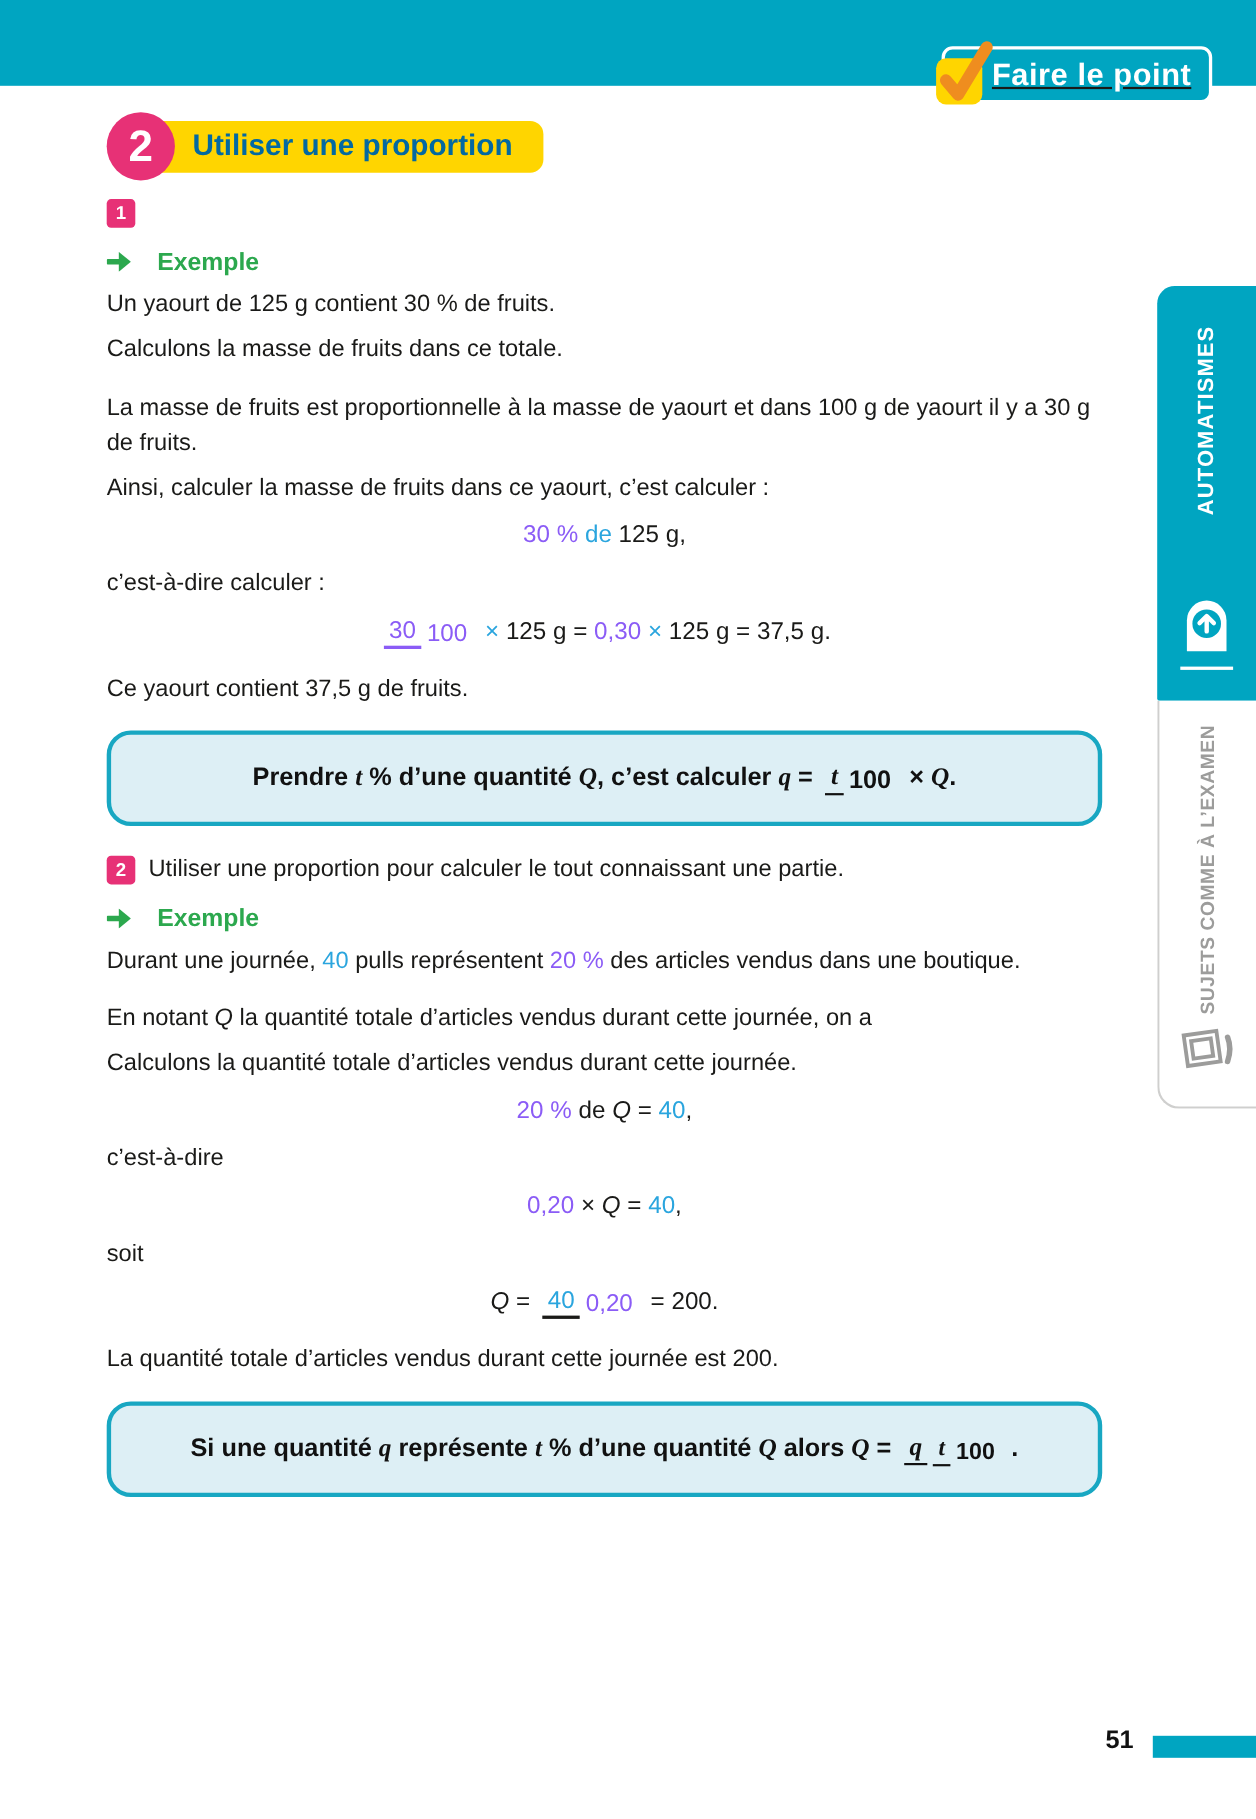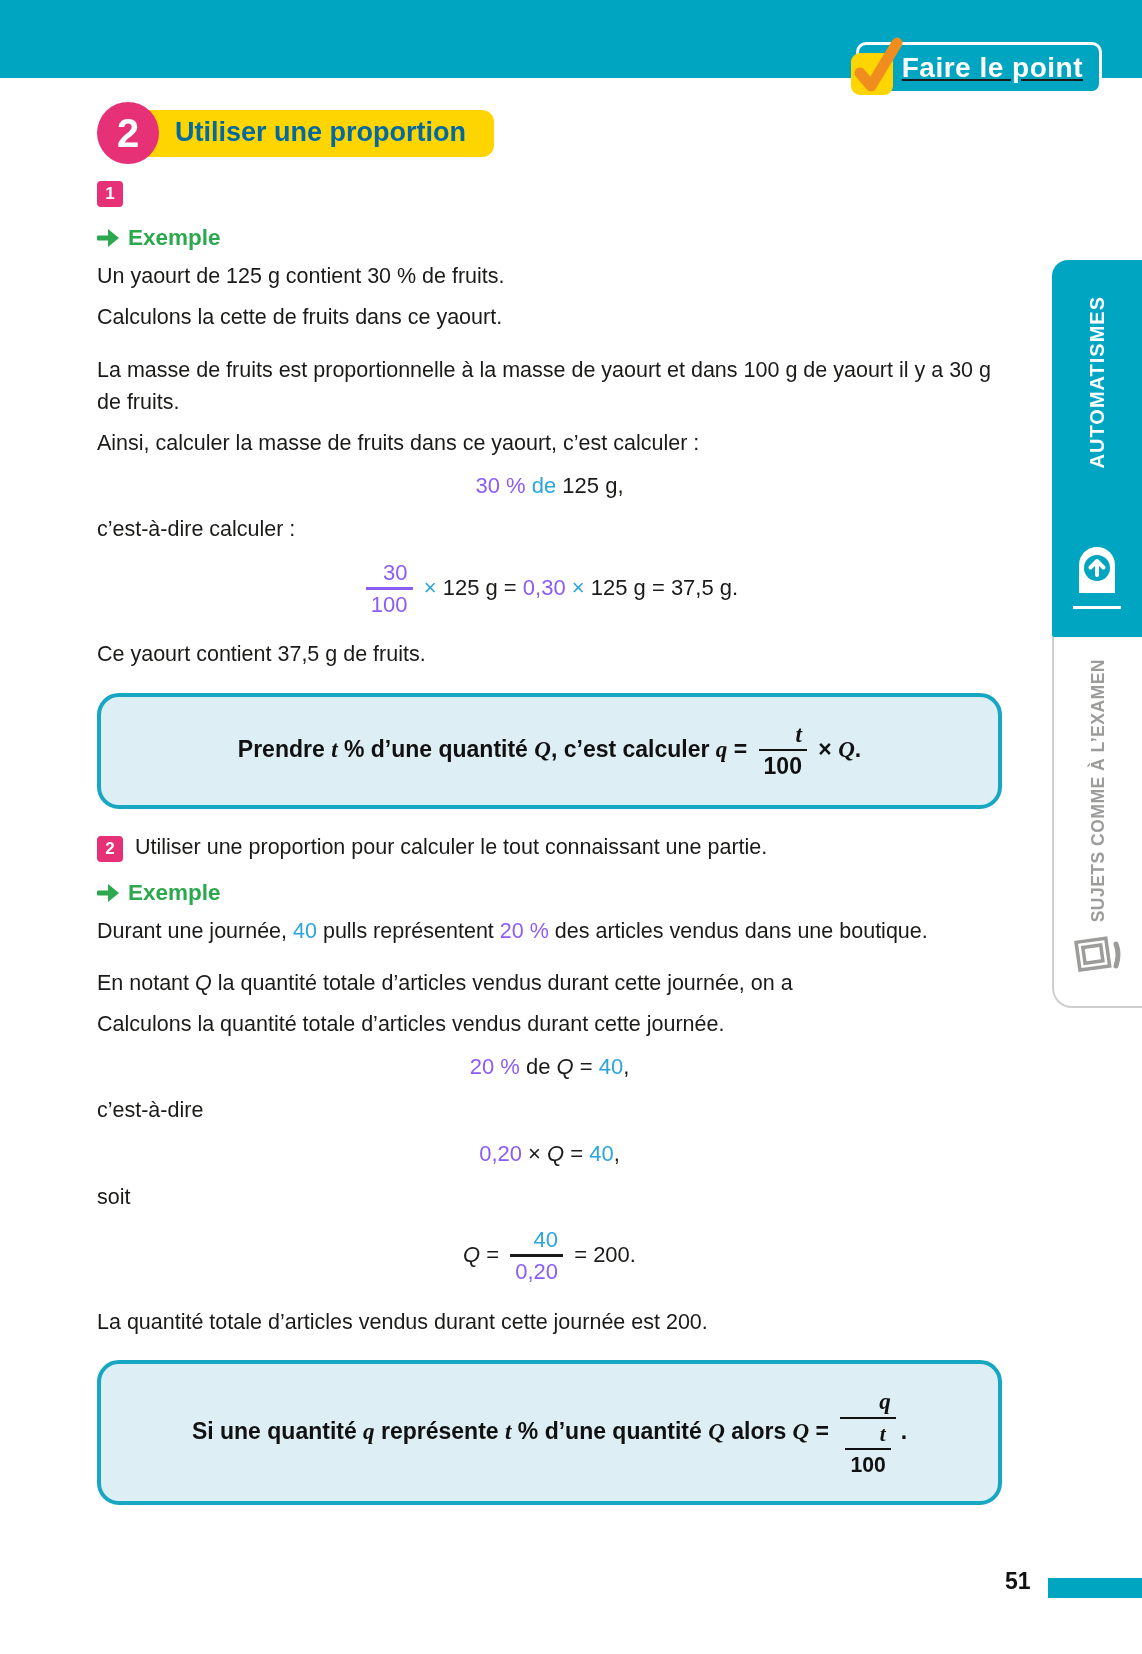--- a/index.html
+++ b/index.html
@@ -33,31 +33,31 @@
     background:#ffd500; border-radius:6px 12px 12px 6px; margin-left:-30px; z-index:1;
     padding:7px 28px 9px 46px; font-size:27px; font-weight:bold; color:#0369a1;
   }
 
   
   .point { display:flex; align-items:flex-start; gap:12px; font-size:21.5px; margin:14px 0 14px; }
   .sq {
     background:#e73176; color:#fff; width:26px; height:26px; flex:0 0 26px; border-radius:4px;
     display:flex; align-items:center; justify-content:center; font-weight:bold; font-size:17px; margin-top:1px;
   }
-  .exemple { display:flex; align-items:center; gap:9px; color:#2ca84e; font-weight:bold; font-size:22.5px; margin:18px 0 6px;text-align:center; }
+  .exemple { display:flex; align-items:center; gap:24px; color:#2ca84e; font-weight:bold; font-size:22.5px; margin:18px 0 6px;text-align:center; }
   .exemple svg { display:block; }
   p.body { font-size:21.5px; line-height:1.5; margin:9px 0; }
   p.spaced { margin-top:20px; }
   .formula { text-align:center; font-size:22px; margin:14px 0; }
   .red { color:#8b5cf6; }
   .blue { color:#2aa5de; }
   i { font-style:italic; }
 
   
-  .frac { display:inline-flex; flex-direction:column; align-items:center; vertical-align:middle; line-height:1.2; margin:0 5px; text-align:right; }
+  .frac { display:inline-flex; flex-direction:row; align-items:center; vertical-align:middle; line-height:1.2; margin:0 5px; text-align:right; }
   .frac .top { border-bottom:3px solid currentColor; padding:0 5px 1px; display:block; width:100%; }
   .frac .bot { padding:2px 5px 0; display:block; }
   .frac.mixed .top { border-bottom-color:#1a1a18; }
 
   
   .rulebox {
     background:#ddeff5; border:4px solid #18a7c2; border-radius:22px;
     margin:22px 0; padding:24px 18px; text-align:center;
   }
   .rule-text { margin:0; font-size:23px; font-weight:bold; color:#111; }
@@ -145,21 +145,21 @@
 
     <div class="exemple">
       <svg width="22" height="18" viewBox="0 0 22 18">
         <rect x="0" y="6.5" width="13" height="5" rx="1" fill="#2ca84e"></rect>
         <path d="M11 0 L22 9 L11 18 Z" fill="#2ca84e"></path>
       </svg>
       <span>Exemple</span>
     </div>
 
     <p class="body">Un yaourt de 125 g contient 30 % de fruits.</p>
-    <p class="body">Calculons la cette de fruits dans ce yaourt.</p>
+    <p class="body">Calculons la masse de fruits dans ce totale.</p>
     <p class="body spaced">La masse de fruits est proportionnelle à la masse de yaourt et dans 100 g de yaourt il y a 30 g de fruits.</p>
     <p class="body">Ainsi, calculer la masse de fruits dans ce yaourt, c’est calculer :</p>
 
     <p class="formula"><span class="red">30 %</span>
       <span class="blue">de</span>
       <span>125 g,</span></p>
 
     <p class="body">c’est-à-dire calculer :</p>
 
     <p class="formula"><span class="frac red">

